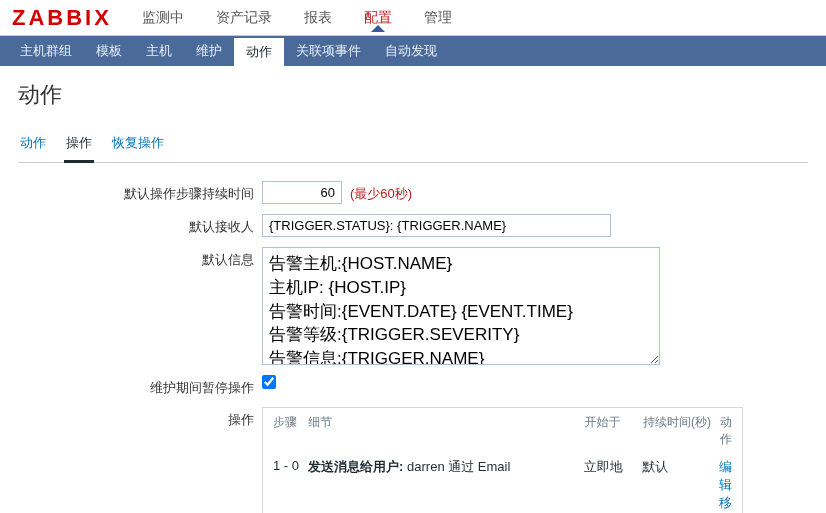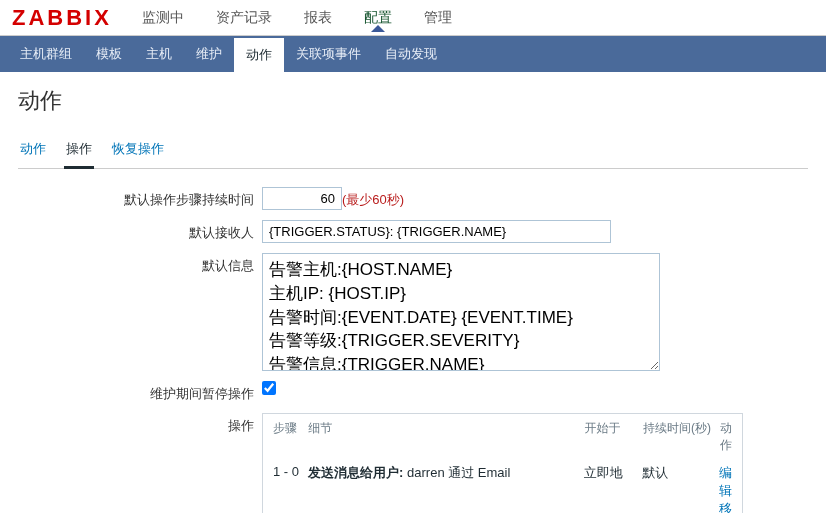--- a/index.html
+++ b/index.html
@@ -2,37 +2,37 @@
 <html><head>
 <meta charset="utf-8">
 <style>
 * { box-sizing: border-box; margin: 0; padding: 0; }
 body { font-family: Arial, "Microsoft YaHei", sans-serif; font-size: 13px; color: #1f2c33; background: #fff; }
 
 .topbar { display: flex; align-items: center; border-bottom: 1px solid #ccc; height: 36px; padding: 4px 12px; }
 .logo { font-family: Arial, sans-serif; font-weight: bold; font-size: 22px; letter-spacing: 3px; color: #d40000; margin-right: 18px; }
 .topnav { display: flex; height: 100%; gap: 8px; }
 .topnav-item { display: flex; align-items: center; padding: 0 12px; color: #555; cursor: pointer; font-size: 14px; position: relative; }
-.topnav-item.active { color: #14532d; }
+.topnav-item.active { color: #b91c1c; }
 .topnav-item.active::after { content: ""; position: absolute; bottom: -1px; left: 50%; transform: translateX(-50%); width: 0; height: 0; border-left: 7px solid transparent; border-right: 7px solid transparent; border-bottom: 7px solid #3b5998; z-index: 2; }
 
-.subnav { background: #4a6a9a; display: flex; height: 36px; padding: 0 8px; }
+.subnav { background: #4a6a9a; display: flex; height: 30px; padding: 0 8px; }
 .subnav-item { display: flex; align-items: center; padding: 0 12px; color: #e8eef7; cursor: pointer; font-size: 13px; }
 .subnav-item.active { background: #fff; color: #1f2c33; border-top: 2px solid #4a6a9a; }
 
 .page { padding: 14px 18px; }
 .page-title { font-size: 22px; font-weight: normal; color: #333; margin-bottom: 18px; }
 
 .tabs { border-bottom: 1px solid #ccc; display: flex; gap: 16px; margin-bottom: 18px; }
 .tab { padding: 6px 2px 8px; color: #0275b8; cursor: pointer; font-size: 13px; }
 .tab.active { color: #1f2c33; border-bottom: 3px solid #1f2c33; margin-bottom: -1px; }
 
 .form-row { display: flex; margin-bottom: 10px; }
 .form-label { width: 244px; text-align: right; padding-right: 8px; padding-top: 4px; color: #333; font-size: 13px; }
-.form-field { flex: 1; display: flex; align-items: flex-start; gap: 0; }
+.form-field { flex: 1; display: flex; align-items: flex-start; gap: 8px; }
 
 .txt-input { border: 1px solid #aec4d6; padding: 3px 6px; font-size: 13px; width: 80px; text-align: right; font-family: inherit; }
 .txt-input-wide { border: 1px solid #aec4d6; padding: 3px 6px; font-size: 13px; width: 349px; font-family: inherit; }
 .txt-area { border: 1px solid #aec4d6; padding: 4px 6px; font-size: 17px; width: 398px; height: 118px; resize: both; font-family: inherit; line-height: 1.4; }
 .hint { color: #b91c1c; font-size: 13px; padding-top: 4px; }
 
 .ops-table { border: 1px solid #d0d7de; width: 481px; }
 .ops-head { display: flex; padding: 6px 10px; color: #6a7a85; font-size: 12px; }
 .ops-row { display: flex; padding: 4px 10px 2px; font-size: 13px; }
 .col-step { width: 42px; }

